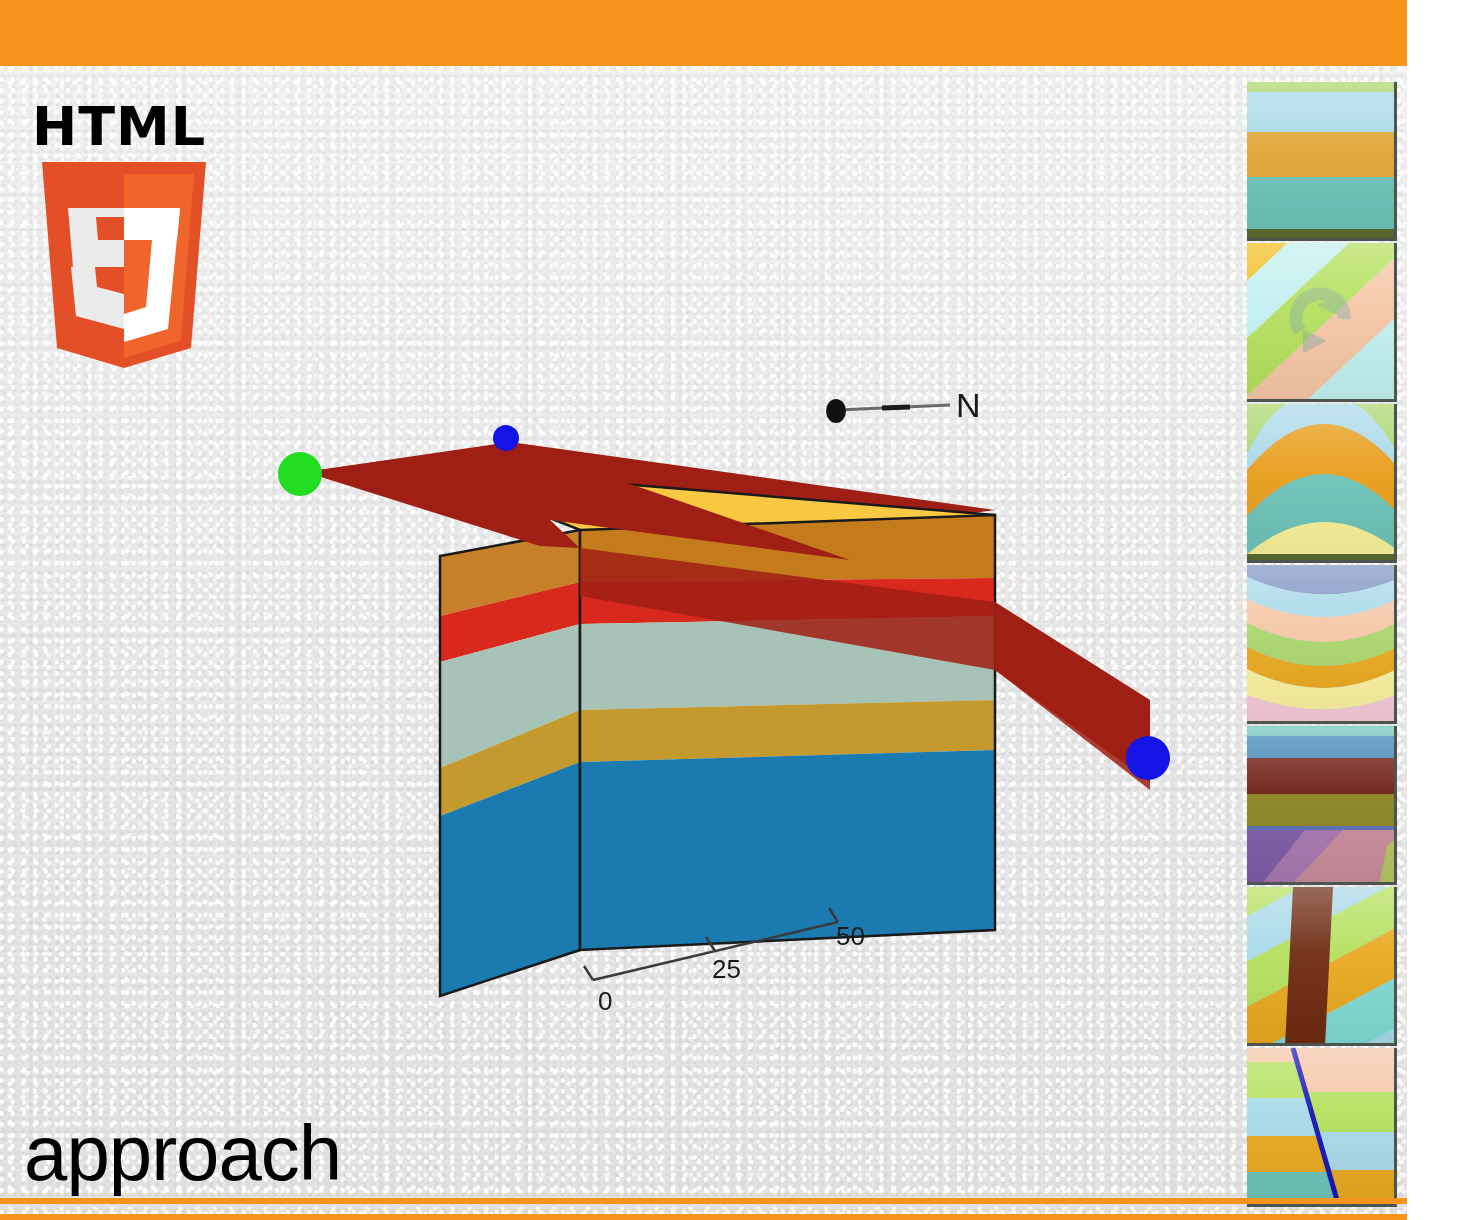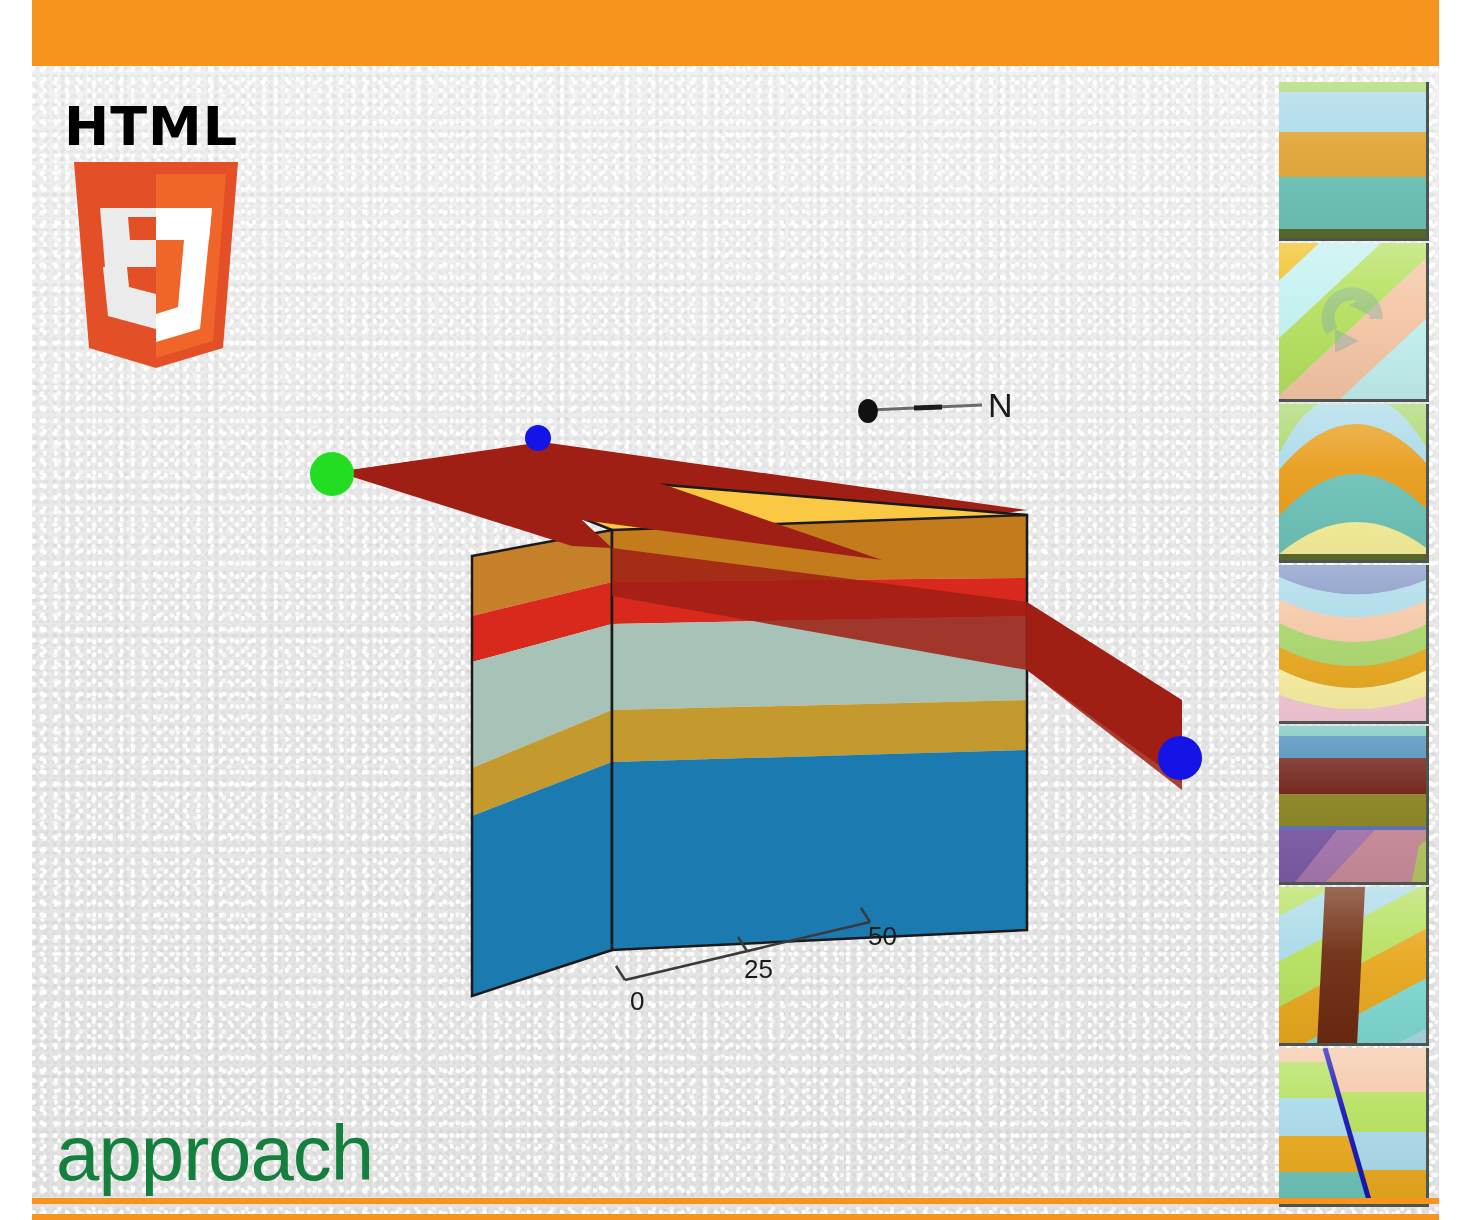--- a/index.html
+++ b/index.html
@@ -13,21 +13,20 @@
     overflow: hidden;
     font-family: "Liberation Sans", sans-serif;
   }
 
   #slide {
     position: relative;
     width: 1407px;
     height: 1220px;
     background: #ececec;
     overflow: hidden;
-    margin-left: 32px;
   }
 
   
   .texture {
     position: absolute;
     inset: 0;
     background-color: #eeeeee;
     background-image:
       radial-gradient(circle at 13% 21%, rgba(255,255,255,.95) 0 2px, rgba(0,0,0,0) 3px),
       radial-gradient(circle at 47% 63%, rgba(0,0,0,.035) 0 2px, rgba(0,0,0,0) 3px),
@@ -82,21 +81,21 @@
     margin-top: 8px;
   }
 
   
   .slide-title {
     position: absolute;
     left: 24px;
     bottom: 28px;
     font-size: 78px;
     font-family: "Liberation Sans", sans-serif;
-    color: #15803d;
+    color: #000000;
     letter-spacing: -1px;
     line-height: 1;
   }
 
   
   .figure {
     position: absolute;
     left: 250px;
     top: 370px;
     width: 1000px;

